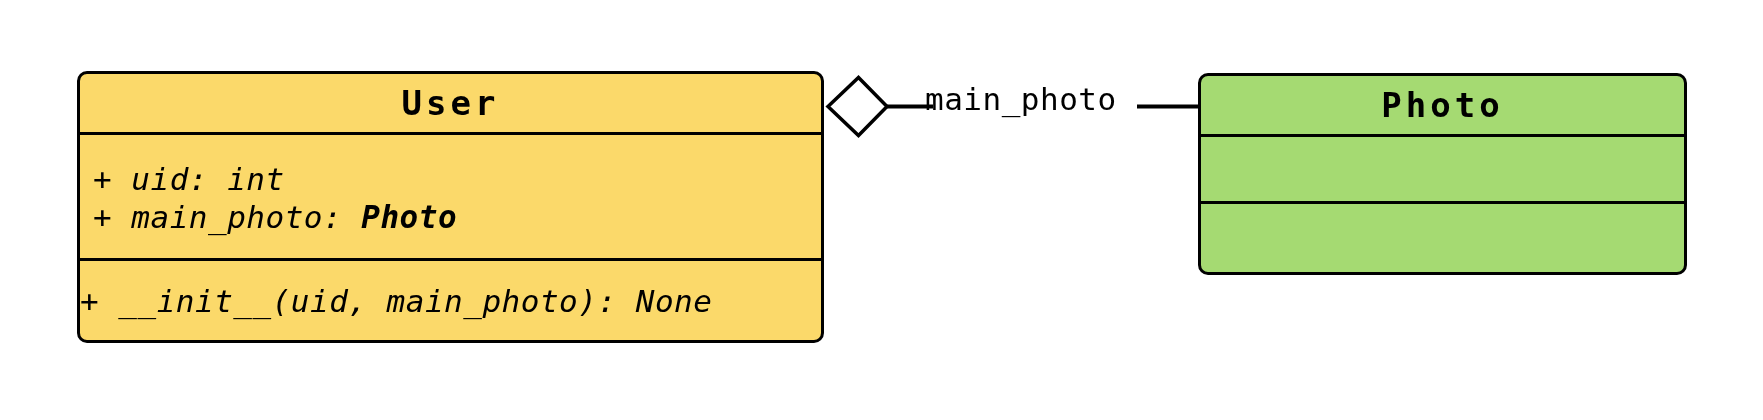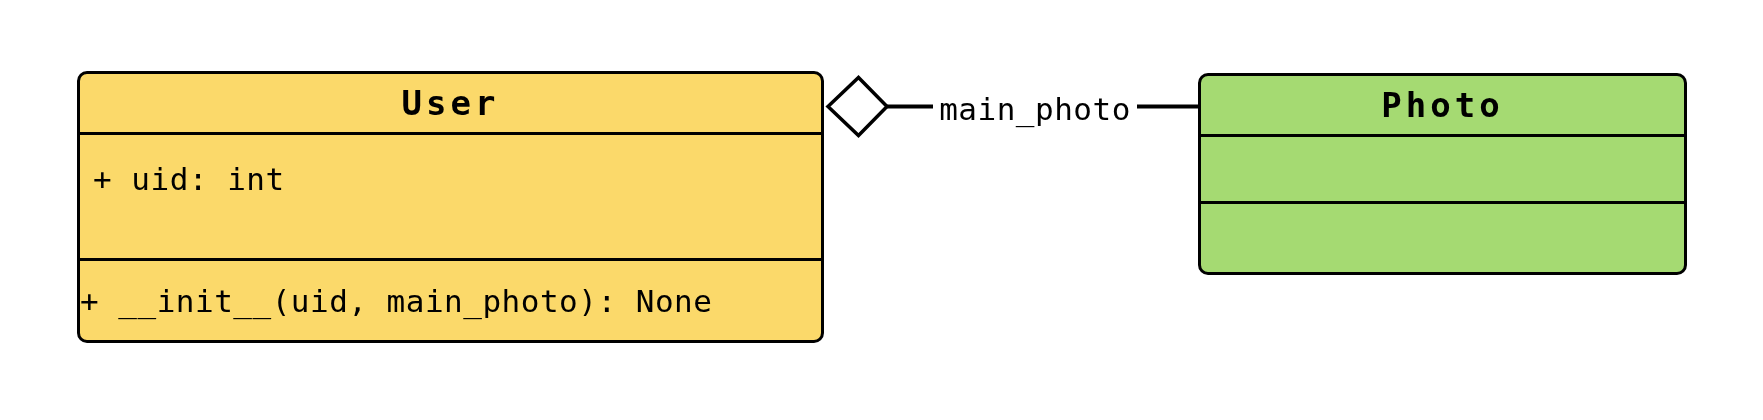--- a/index.html
+++ b/index.html
@@ -65,20 +65,21 @@
     display: flex;
     flex-direction: column;
     justify-content: center;
     padding: 0 0;
   }
   .uml-line {
     font-size: 31px;
     line-height: 38px;
     letter-spacing: 0.5px;
     white-space: pre;
+    font-style: italic;
   }
   .uml-line .bold-part { font-weight: bold; }
   .connector-svg {
     position: absolute;
     left: 0;
     top: 0;
     width: 1763px;
     height: 420px;
   }
   .connector-svg line {
@@ -87,39 +88,40 @@
   }
   .connector-svg polygon {
     fill: var(--diamond-fill, #ffffff);
     stroke: var(--outline, #000000);
     stroke-width: 3.5;
     stroke-linejoin: miter;
   }
   .edge-label {
     position: absolute;
     left: 925px;
-    top: 90px;
+    top: 80px;
     width: 220px;
     height: 38px;
     line-height: 38px;
-    text-align: center;
+    text-align: left;
     font-size: 31px;
     letter-spacing: 0.5px;
     white-space: pre;
   }
 </style>
 </head>
 <body>
 
 <div class="canvas">
 
   <div class="uml-box user-box">
     <div class="uml-title">User</div>
     <div class="uml-attrs">
       <div class="uml-line"><span>+ uid: int</span><span class="bold-part"></span></div>
+      <div class="uml-line"><span>+ main_photo: </span><span class="bold-part">Photo</span></div>
     </div>
     <div class="uml-methods">
       <div class="uml-line"><span>+ __init__(uid, main_photo): None</span></div>
     </div>
   </div>
 
   <div class="uml-box photo-box">
     <div class="uml-title">Photo</div>
     <div class="uml-attrs"></div>
     <div class="uml-methods"></div>

